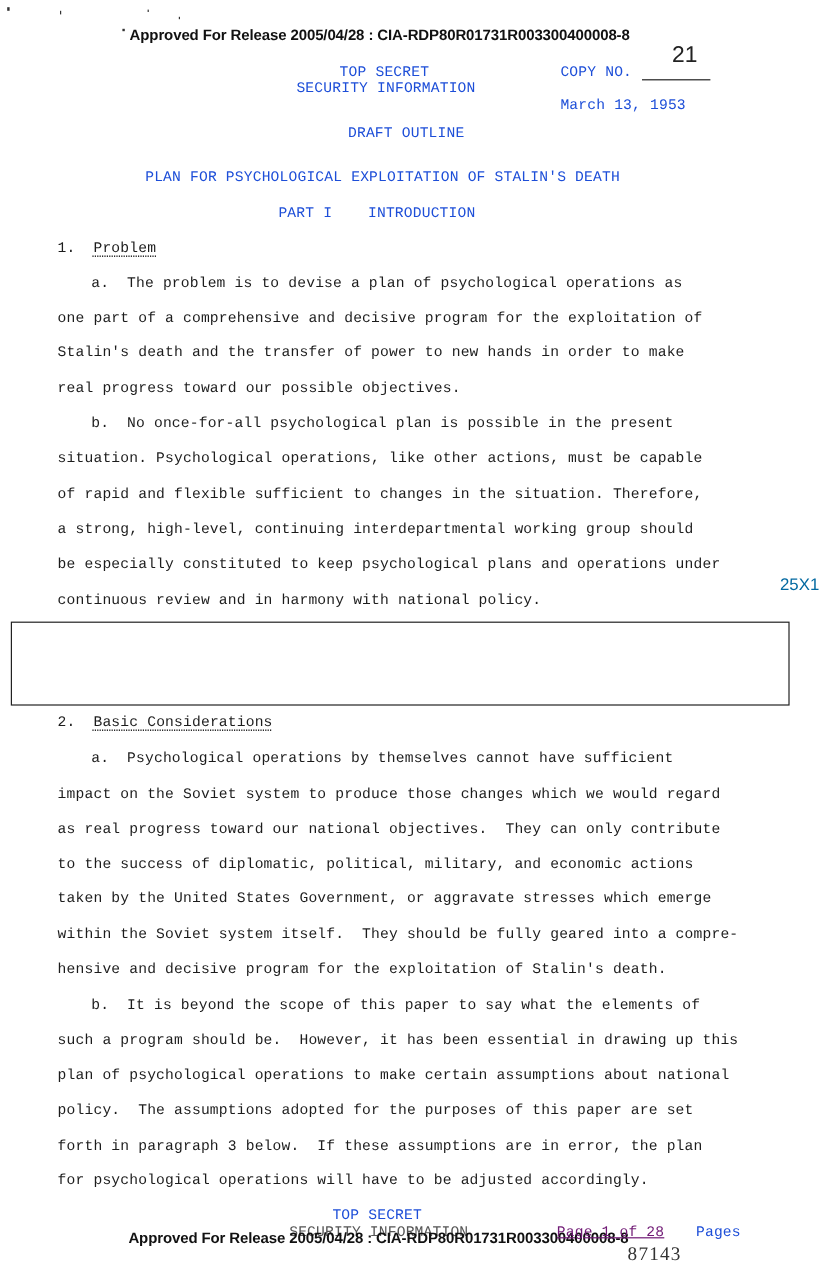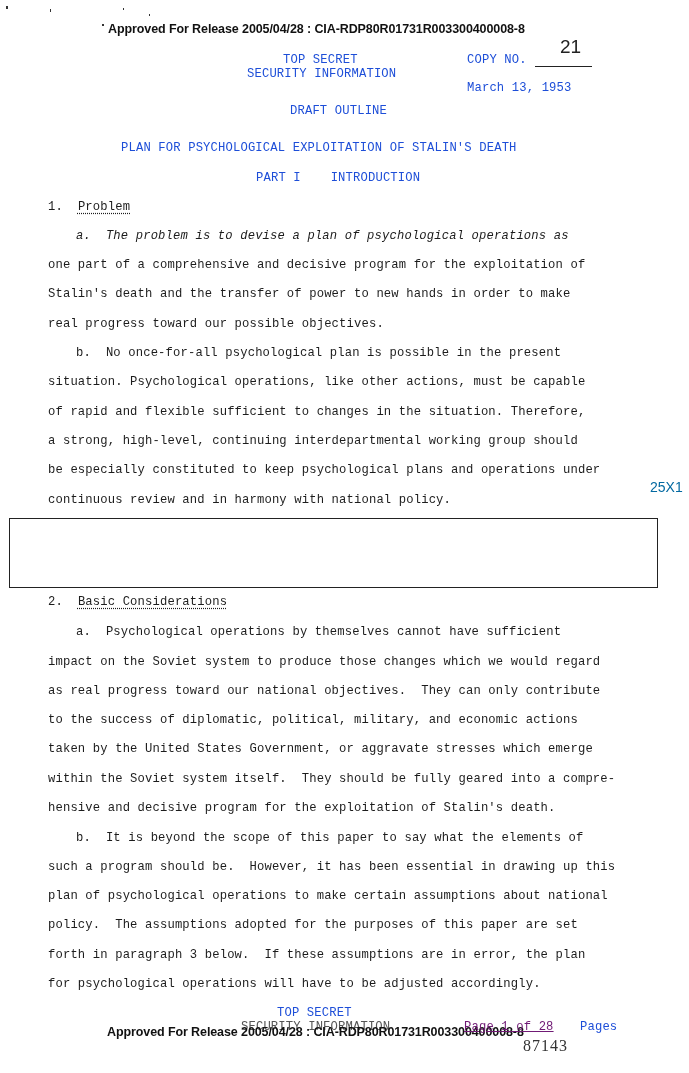--- a/index.html
+++ b/index.html
@@ -41,28 +41,28 @@
 
 <div class="abs tw" style="left:283px;top:53px;">TOP SECRET</div>
 <div class="abs tw" style="left:247px;top:67px;">SECURITY INFORMATION</div>
 <div class="abs tw" style="left:467px;top:53px;">COPY NO.</div>
 <div class="abs copy-num" style="left:560px;top:36px;">21</div>
 <div class="copy-underline"></div>
 <div class="abs tw" style="left:467px;top:81px;">March 13, 1953</div>
 
 <div class="abs tw" style="left:276px;top:104px;margin-left:14px;">DRAFT OUTLINE</div>
 <div class="abs tw" style="left:121px;top:141px;">PLAN FOR PSYCHOLOGICAL EXPLOITATION OF STALIN'S DEATH</div>
-<div class="abs tw" style="left:232px;top:171px;white-space:pre;margin-left:24px;">PART I    INTRODUCTION</div>
+<div class="abs tw" style="left:232px;top:171px;white-space:pre;">PART I    INTRODUCTION</div>
 
 <div class="line" style="left:48px;top:200px;">
   <span>1.</span>&nbsp;
   <span class="u">Problem</span>
 </div>
 
-<div class="line indent" style="top:229px;font-style:italic;">
+<div class="line indent" style="top:229px;">
   <span>a.</span>&nbsp;
   <span>The problem is to devise a plan of psychological operations as</span>
 </div>
 <div class="line" style="top:258px;">one part of a comprehensive and decisive program for the exploitation of</div>
 <div class="line" style="top:287px;">Stalin's death and the transfer of power to new hands in order to make</div>
 <div class="line" style="top:317px;">real progress toward our possible objectives.</div>
 
 <div class="line indent" style="top:346px;">
   <span>b.</span>&nbsp;
   <span>No once-for-all psychological plan is possible in the present</span>

